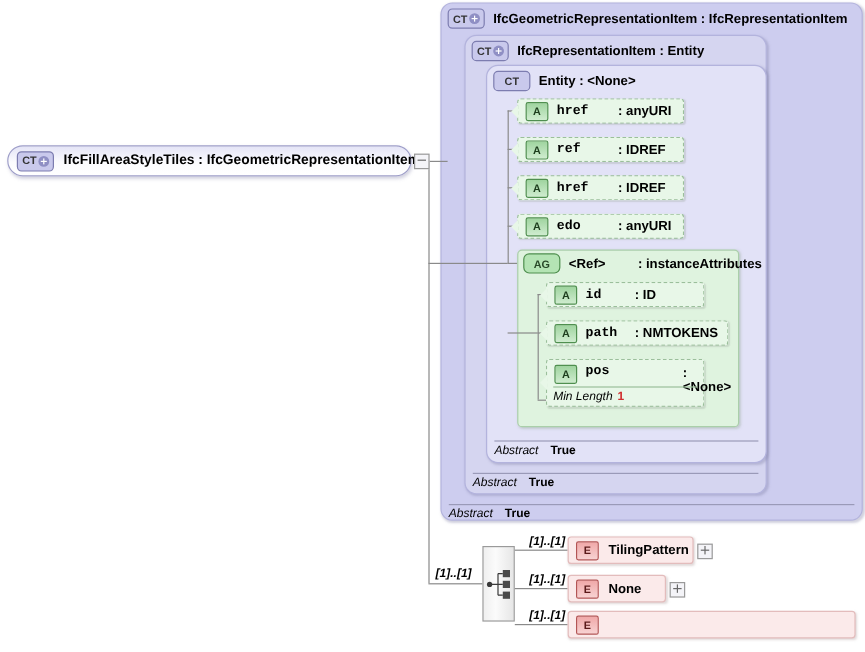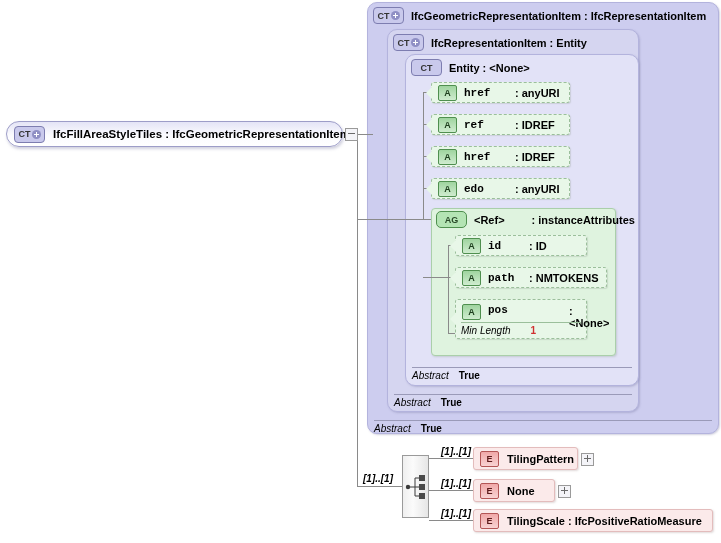--- a/index.html
+++ b/index.html
@@ -260,21 +260,21 @@
   <span class="badge-a">A</span>
   <span class="nm">path</span>
   <span class="ty" style="left:73px;">: NMTOKENS</span>
 </div>
 <div class="abs attr" style="left:455px;top:299px;width:132px;height:40px;align-items:flex-start;padding-top:4px;">
   <span class="badge-a">A</span>
   <span class="nm">pos</span>
   <span class="ty" style="left:73px;top:5px;margin-left:40px;">: &lt;None&gt;</span>
 </div>
 <div class="abs rule green" style="left:461px;top:322px;width:120px;"></div>
-<div class="abs prop" style="left:461px;top:325px;gap:20px;">
+<div class="abs prop" style="left:461px;top:325px;gap:4px;">
   <span class="k">Min Length</span>
   <span class="v red">1</span>
 </div>
 
 <div class="abs root" style="left:6px;top:121px;width:337px;height:26px;">
   <span class="badge-ct">
     <span>CT</span>
       <span class="plus-circle"></span>
   </span>
   <span class="nm">IfcFillAreaStyleTiles : IfcGeometricRepresentationItem</span>
@@ -313,14 +313,13 @@
 <div class="exp plus" style="left:581px;top:453px;"></div>
 
 <div class="abs elem" style="left:473px;top:479px;width:82px;height:23px;">
   <span class="badge-e">E</span>
   <span class="nm">None</span>
 </div>
 <div class="exp plus" style="left:558px;top:485px;"></div>
 
 <div class="abs elem" style="left:473px;top:509px;width:240px;height:23px;">
   <span class="badge-e">E</span>
-  <span class="nm">TilingScale : IfcPositiveRatioMeasure</span>
 </div>
 
 </body></html>

